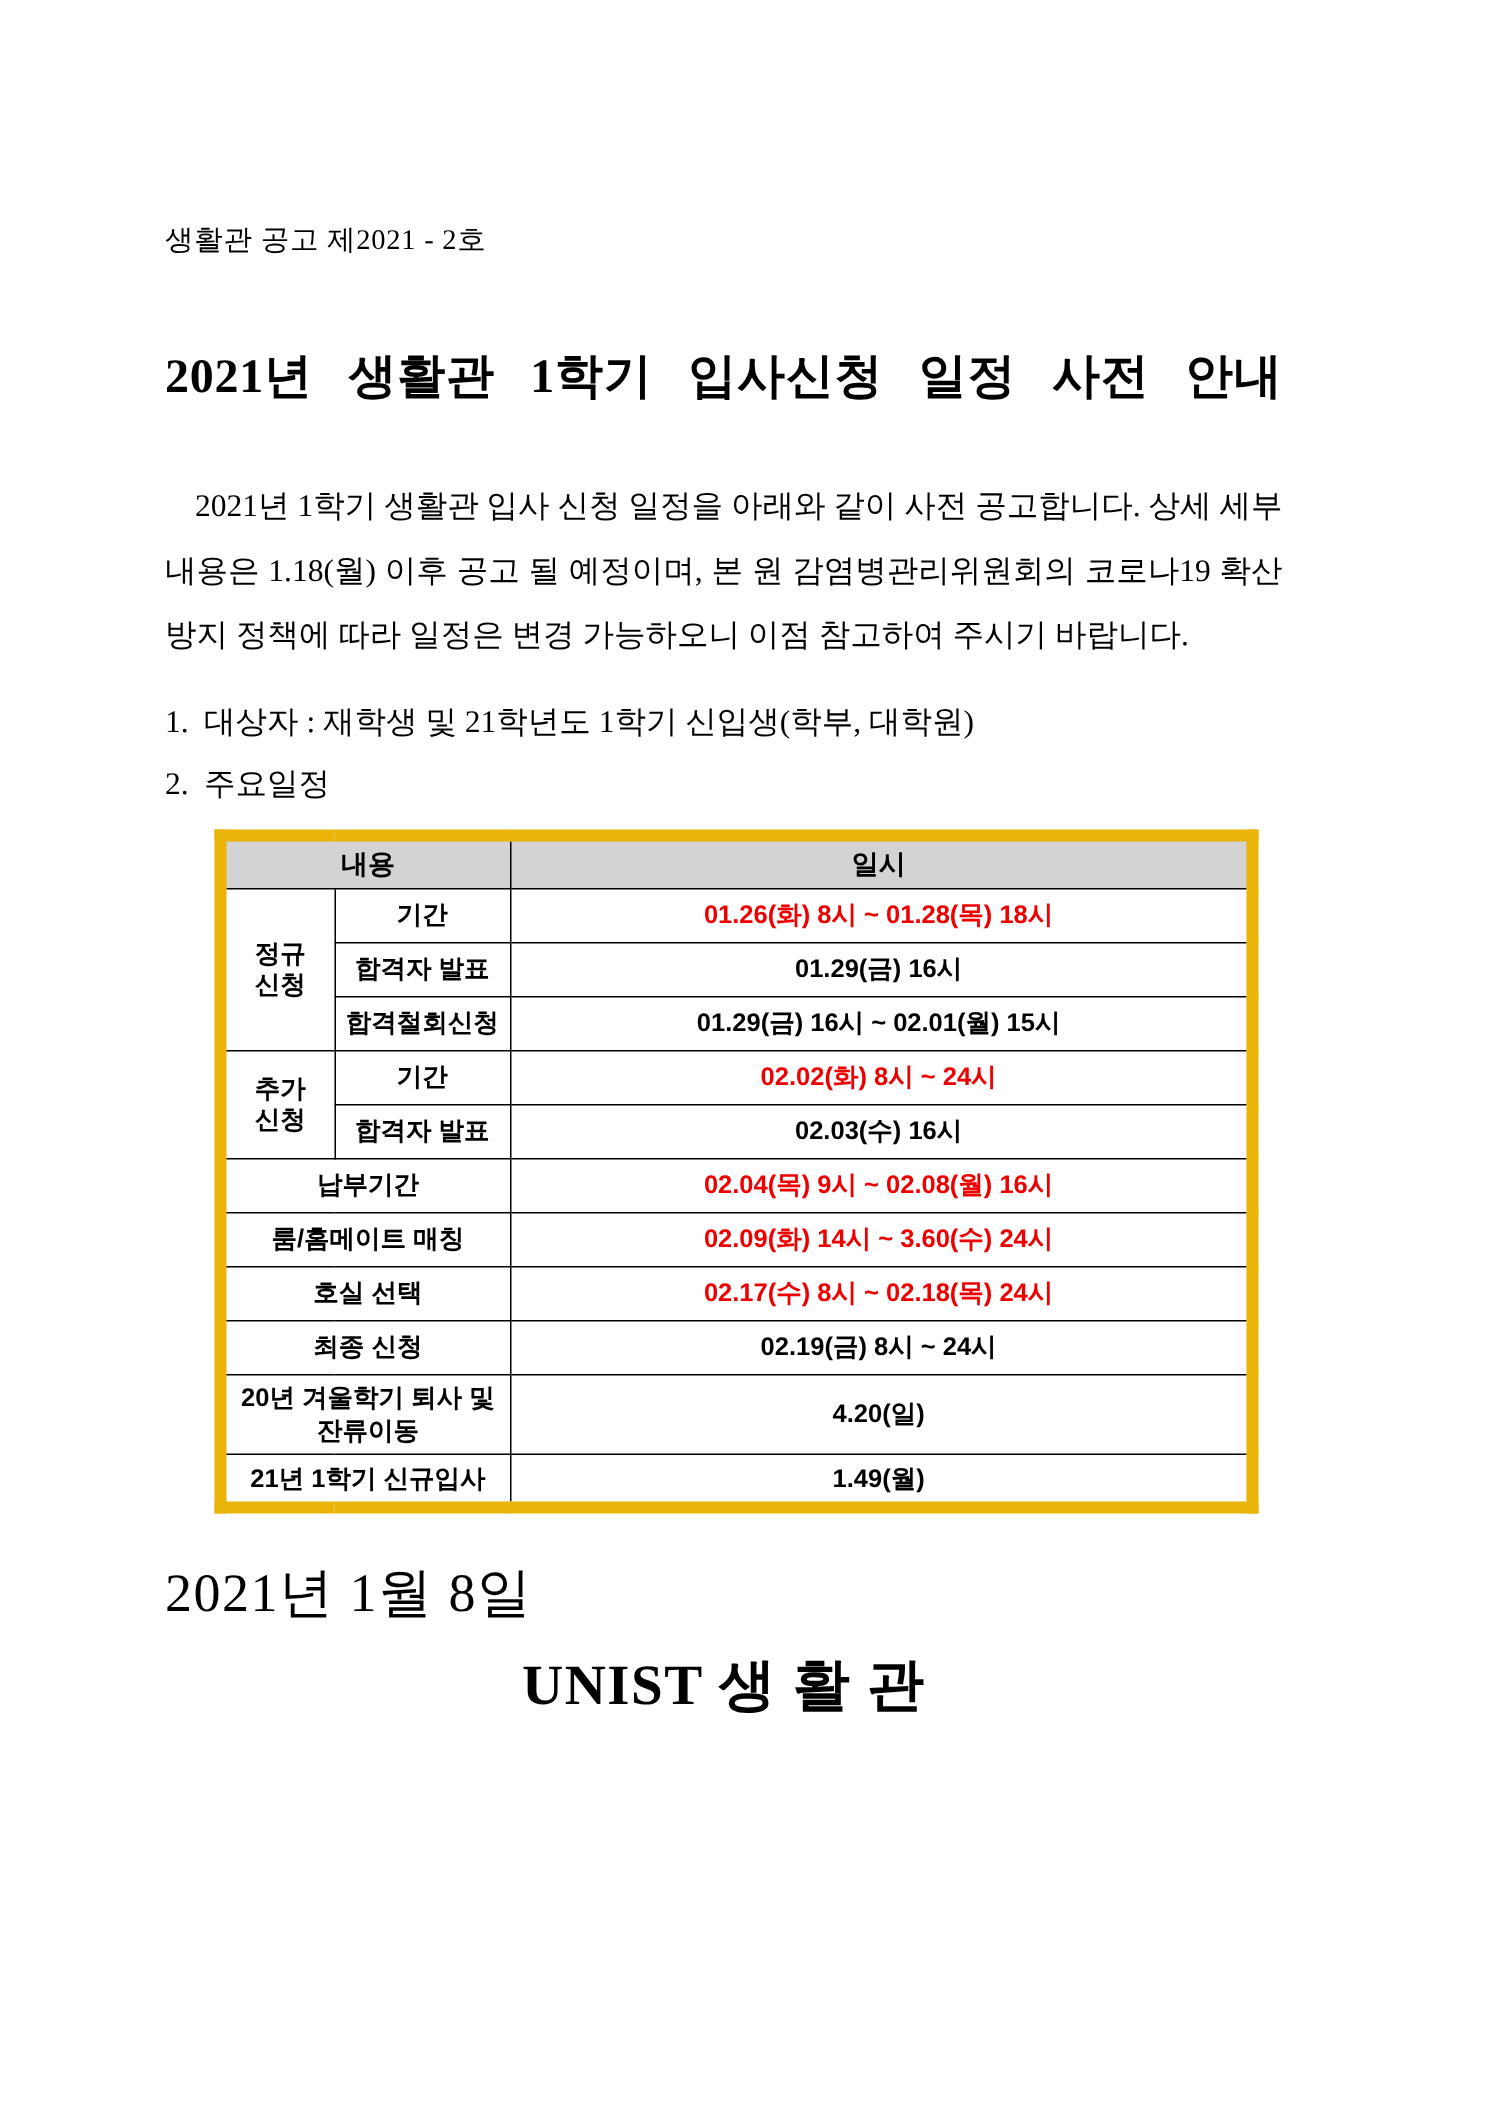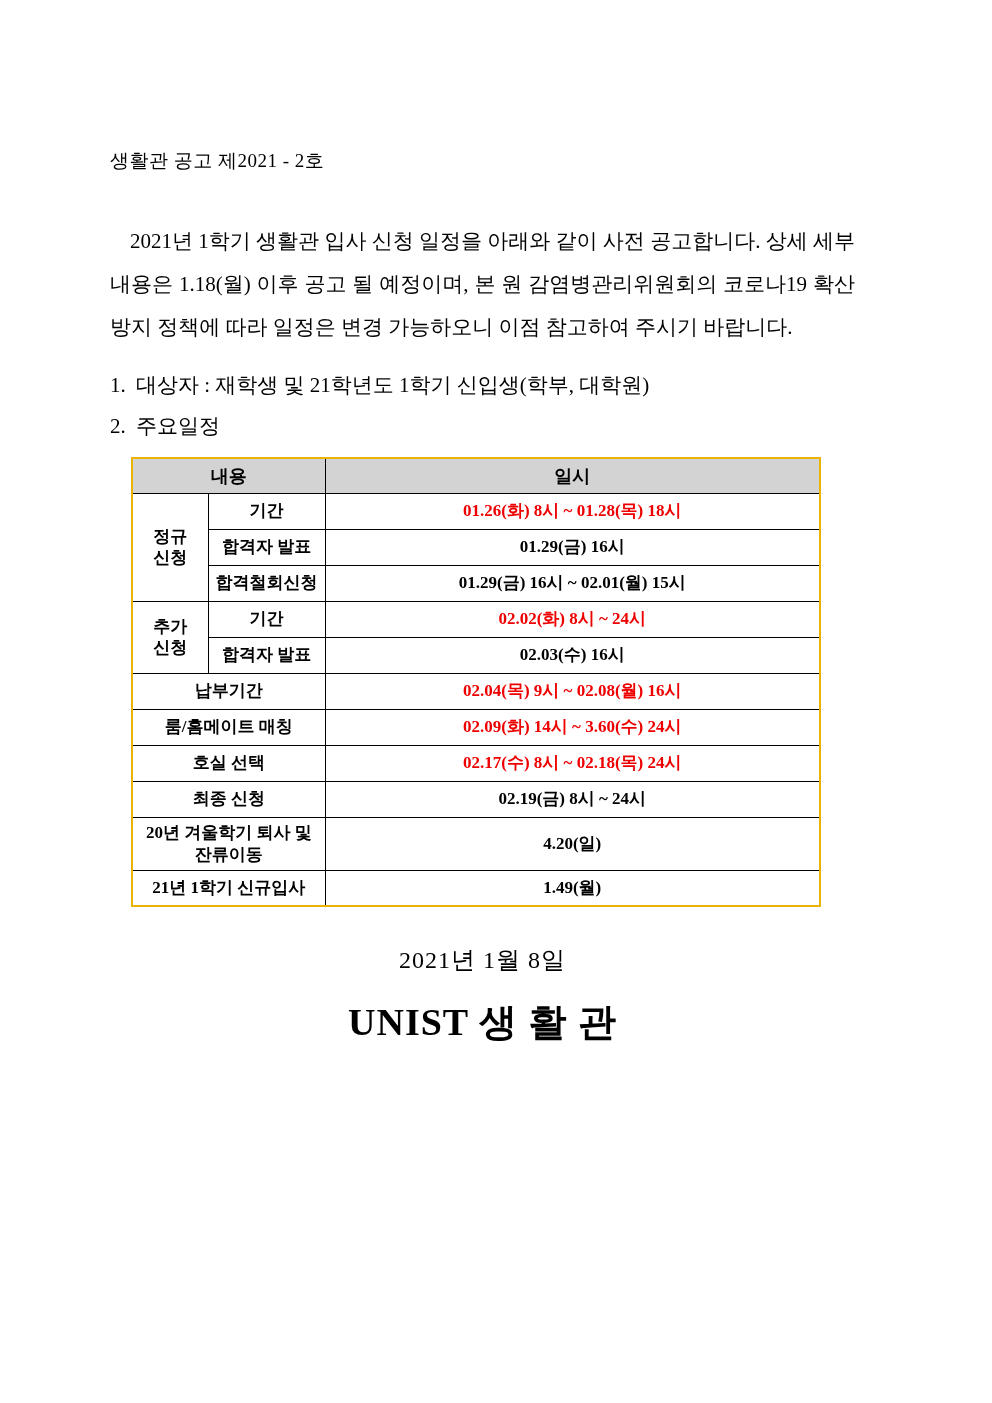--- a/index.html
+++ b/index.html
@@ -44,26 +44,26 @@
     margin-top: 16px;
     font-size: 21px;
     line-height: 41px;
   }
   .list-item { display: flex; }
   .li-no { width: 26px; flex: 0 0 auto; }
   .li-text { flex: 1; }
 
   table.schedule {
     margin-top: 10px;
-    margin-left: 21px;
+    margin-left: 33px;
     border-collapse: collapse;
-    border: 2px solid #eab308;
+    border: 8px solid #eab308;
     table-layout: fixed;
     width: 688px;
-    font-family: Liberation Serif, serif;
+    font-family: Liberation Sans, sans-serif;
     font-weight: bold;
     font-size: 17px;
   }
   table.schedule col.c1 { width: 76px; }
   table.schedule col.c2 { width: 117px; }
   table.schedule col.c3 { width: 495px; }
   table.schedule th, table.schedule td {
     border: 1px solid #000000;
     text-align: center;
     vertical-align: middle;
@@ -87,42 +87,42 @@
     font-weight: bold;
     font-style: italic;
     font-size: 17px;
     color: var(--red, #ee0000);
     white-space: nowrap;
     letter-spacing: -0.2px;
     line-height: 26px;
   }
   .issue-date {
     margin-top: 34px;
-    text-align: center;
-    font-size: 24px;
+    font-size: 36px;
     line-height: 38px;
     letter-spacing: 1px;
   }
   .issuer-name {
     margin-top: 22px;
     text-align: center;
     font-size: 38px;
     font-weight: bold;
     line-height: 42px;
     letter-spacing: 1px;
   }
 </style>
 </head>
 <body>
 
 <div class="page">
   <div class="content">
 
     <div class="notice-no">생활관 공고 제2021 - 2호</div>
 
+    <div class="title">2021년 생활관 1학기 입사신청 일정 사전 안내</div>
 
     <p class="intro">2021년 1학기 생활관 입사 신청 일정을 아래와 같이 사전 공고합니다. 상세 세부 내용은 1.18(월) 이후 공고 될 예정이며, 본 원 감염병관리위원회의 코로나19 확산 방지 정책에 따라 일정은 변경 가능하오니 이점 참고하여 주시기 바랍니다.</p>
 
     <div class="info-list">
       <div class="list-item">
         <span class="li-no">1.</span>
         <span class="li-text">대상자 : 재학생 및 21학년도 1학기 신입생(학부, 대학원)</span>
       </div>
       <div class="list-item">
         <span class="li-no">2.</span>

